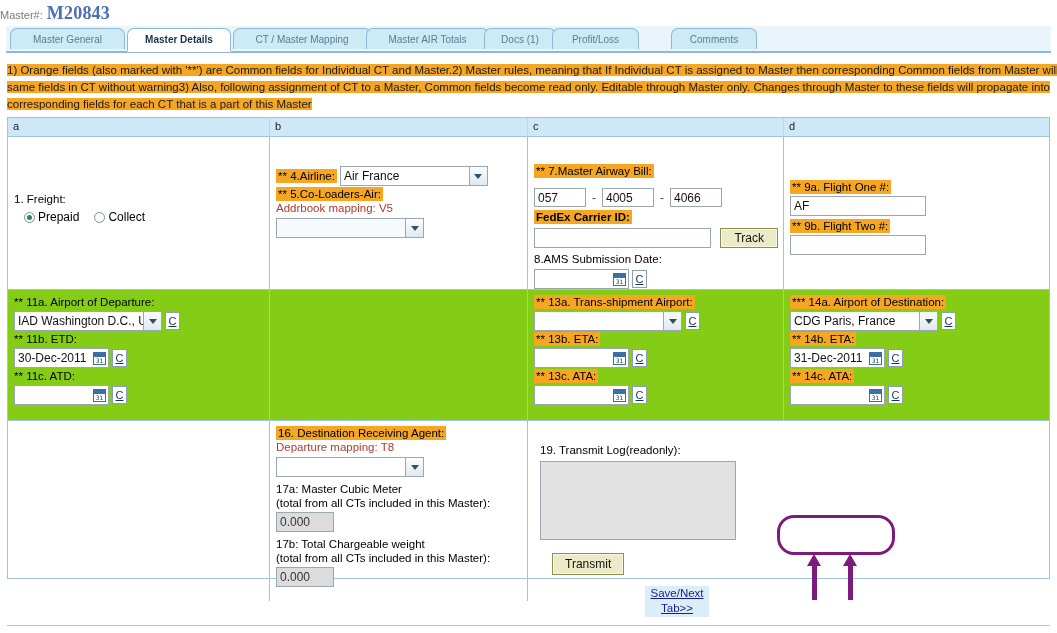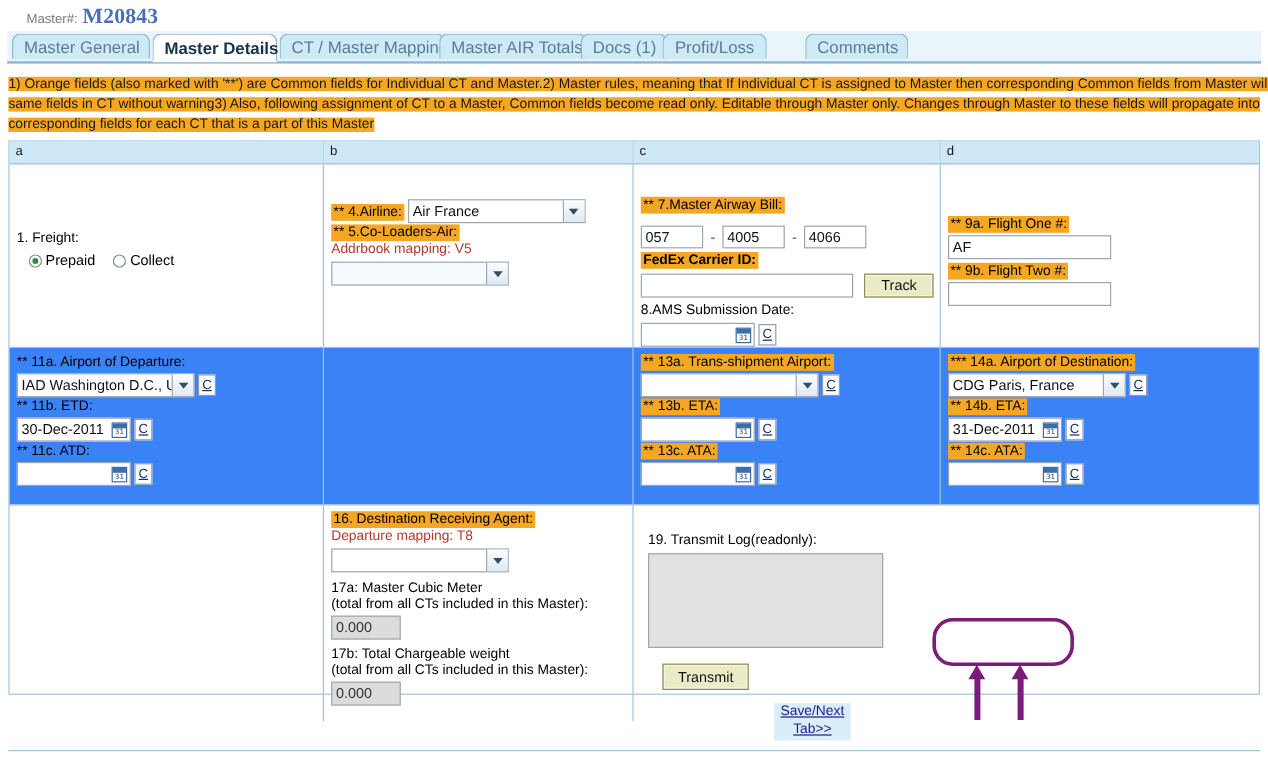--- a/index.html
+++ b/index.html
@@ -7,33 +7,33 @@
   body{
     width:1057px;height:633px;
     background:#ffffff;
     font-family:"Liberation Sans","DejaVu Sans",sans-serif;
     font-size:11px;
     color:#000;
     overflow:hidden;
     position:relative;
   }
   
-  #masterline{position:absolute;left:22px;top:3px;height:22px;white-space:nowrap;}
+  #masterline{position:absolute;left:0;top:3px;height:22px;white-space:nowrap;}
   #masterline .lbl{font-size:11px;color:#7a7a7a;vertical-align:baseline;}
   #masterline .num{font-size:18px;font-weight:bold;color:#4a6fb5;font-family:"Liberation Serif","DejaVu Serif",serif;vertical-align:baseline;margin-left:4px;letter-spacing:.2px;}
 
   
   #tabstrip{position:absolute;left:6px;top:26px;width:1045px;height:25px;
             background:#eaf4fb;border-bottom:2px solid #8fb8d4;}
   .tab{position:absolute;top:2px;height:21px;line-height:21px;
        box-sizing:border-box;
        background:#cdeaf7;
        border:1px solid #8fb8d4;border-bottom:none;
        border-radius:7px 7px 0 0;
-       color:#5d7b93;font-size:14px;
+       color:#5d7b93;font-size:10px;
        text-align:center;padding:0 9px;white-space:nowrap;cursor:pointer;}
   .tab.active{background:#ffffff;color:#16324a;font-weight:bold;height:24px;line-height:22px;
               border-color:#8fb8d4;border-bottom:2px solid #ffffff;top:2px;z-index:3;}
 
   
   #notice{position:absolute;left:7px;top:62px;width:1043px;}
   #notice .ln{line-height:16px;font-size:11.5px;color:#1a1a1a;white-space:nowrap;}
   #notice .hl{background:#f5a623;}
   #notice .ln1{margin-bottom:1px;}
 
@@ -47,21 +47,21 @@
   .row{display:flex;border-bottom:1px solid #9fc4dc;}
   .row:last-child{border-bottom:none;}
   .cell{box-sizing:border-box;border-right:1px solid #9fc4dc;padding:5px 5px 5px 6px;
         position:relative;}
   .cell:last-child{border-right:none;}
   .c-a{width:262px;flex:0 0 262px;}
   .c-b{width:258px;flex:0 0 258px;}
   .c-c{width:256px;flex:0 0 256px;}
   .c-d{width:265px;flex:0 0 265px;}
   .r1{height:152px;}
-  .r2{height:130px;background:#3b82f6;}
+  .r2{height:130px;background:#84cc16;}
   .r3{height:180px;}
 
   
   .lbl{font-size:11.5px;color:#000;line-height:14px;display:inline-block;white-space:nowrap;}
   .ol{background:#f5a623;padding:0 2px;}
   .map{color:#b03a2e;font-size:11.5px;line-height:15px;white-space:nowrap;display:block;}
   .fld{margin:2px 0 1px 0;}
   .rowline{display:flex;align-items:center;gap:3px;margin:2px 0 1px 0;}
 
   input.txt{

